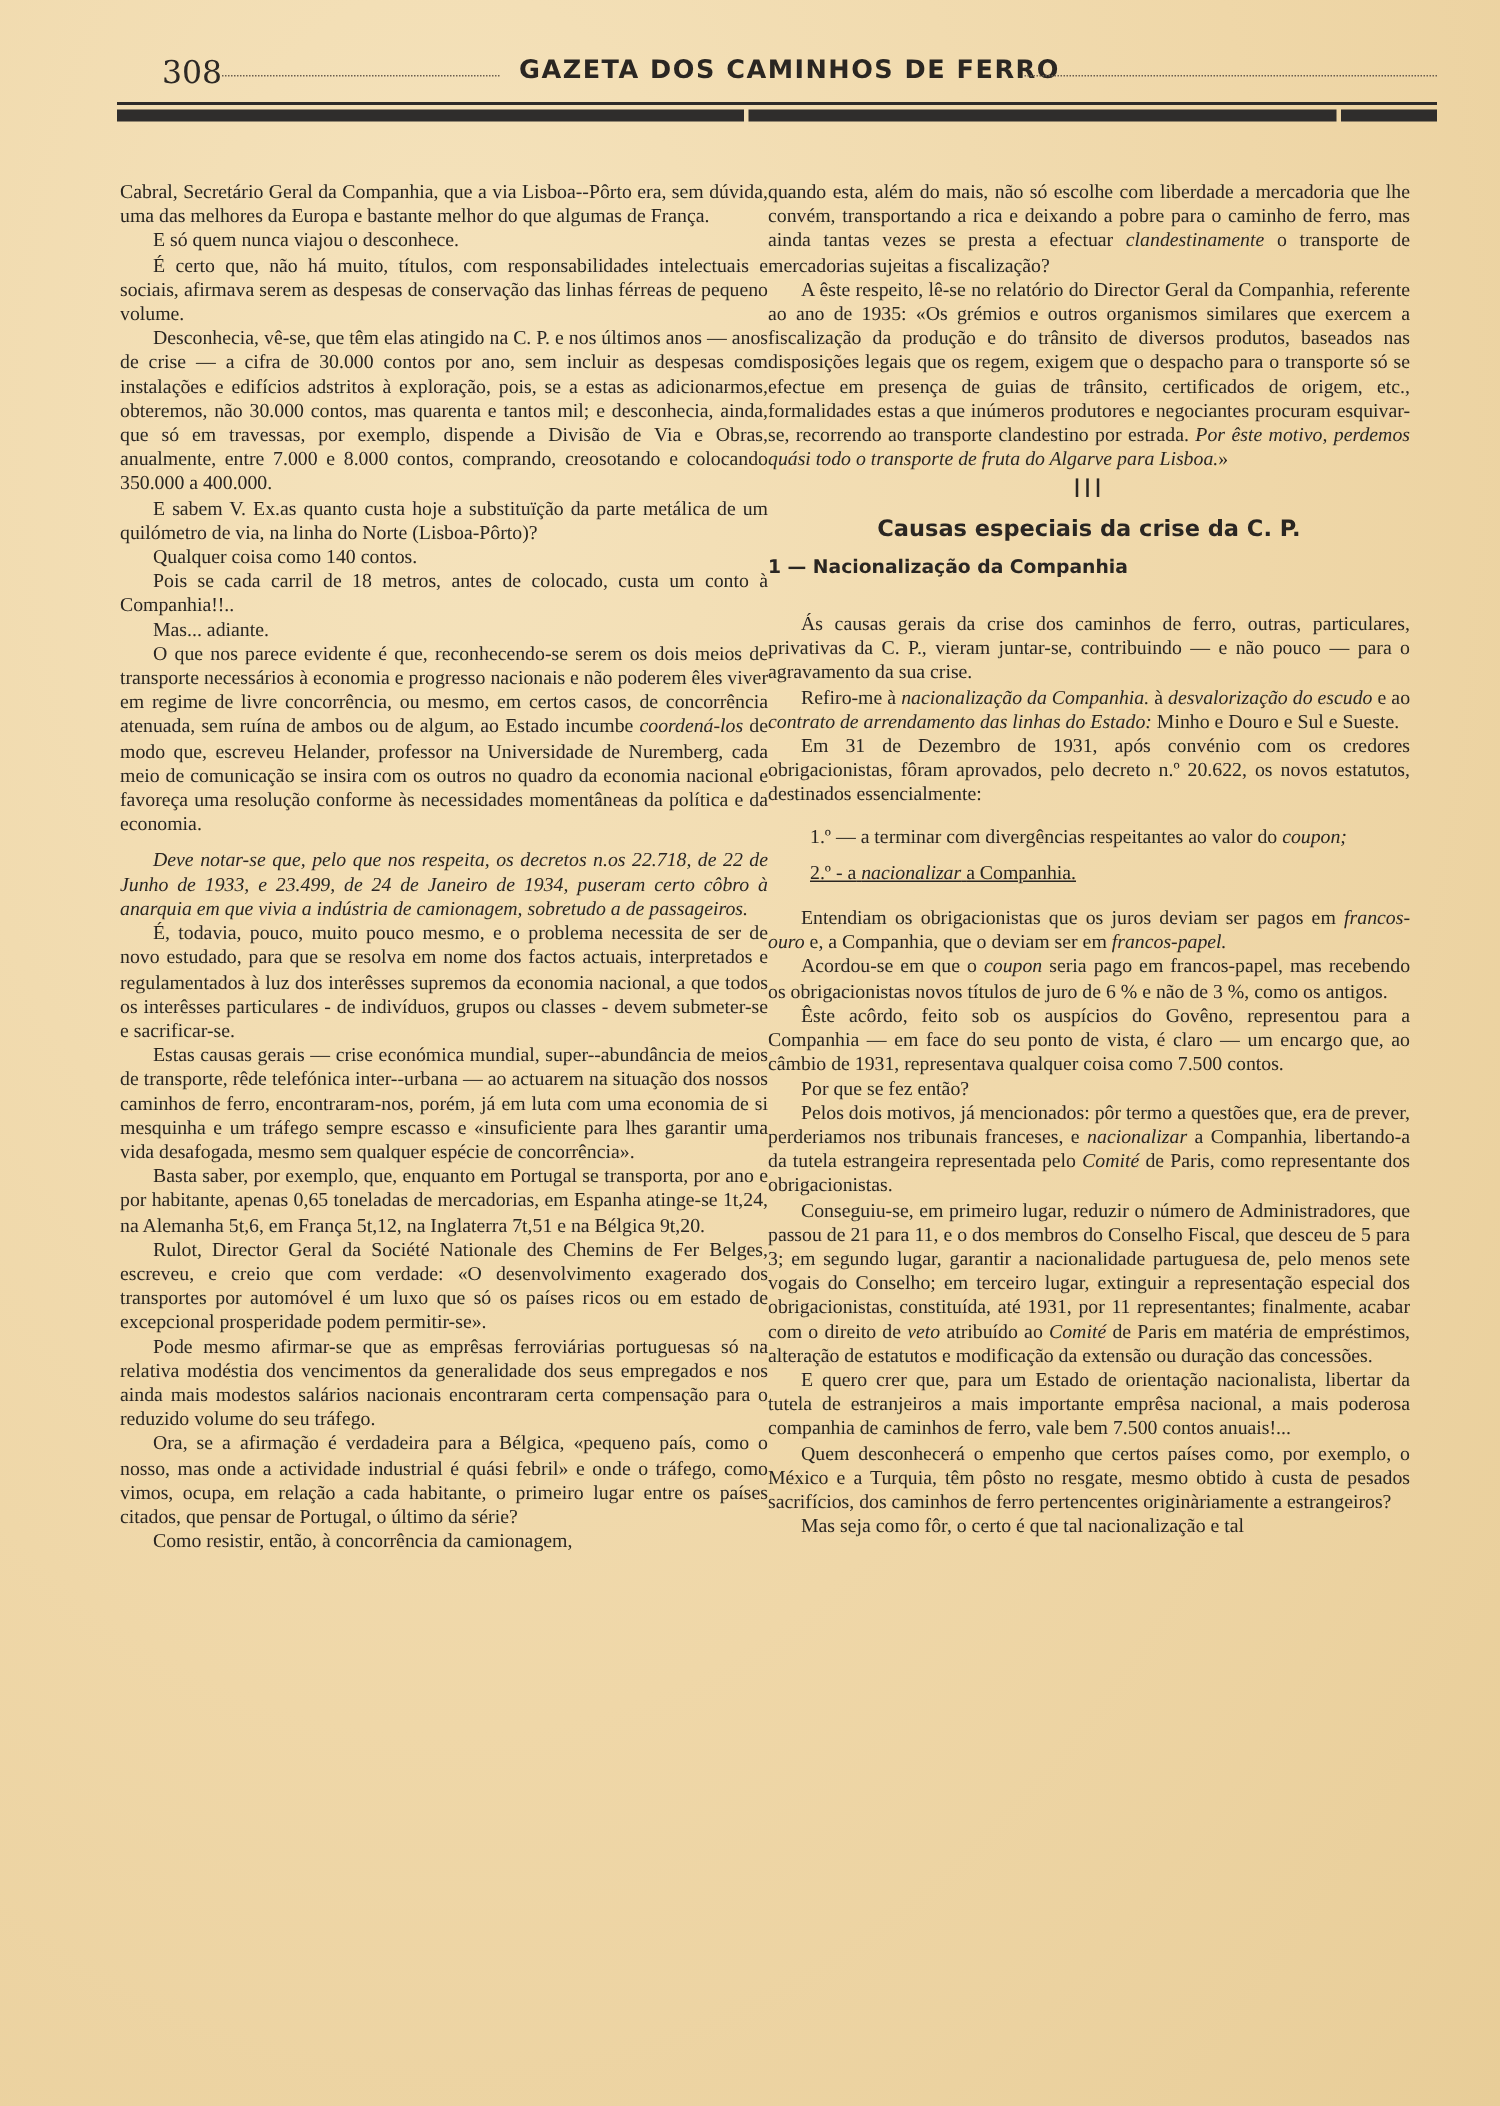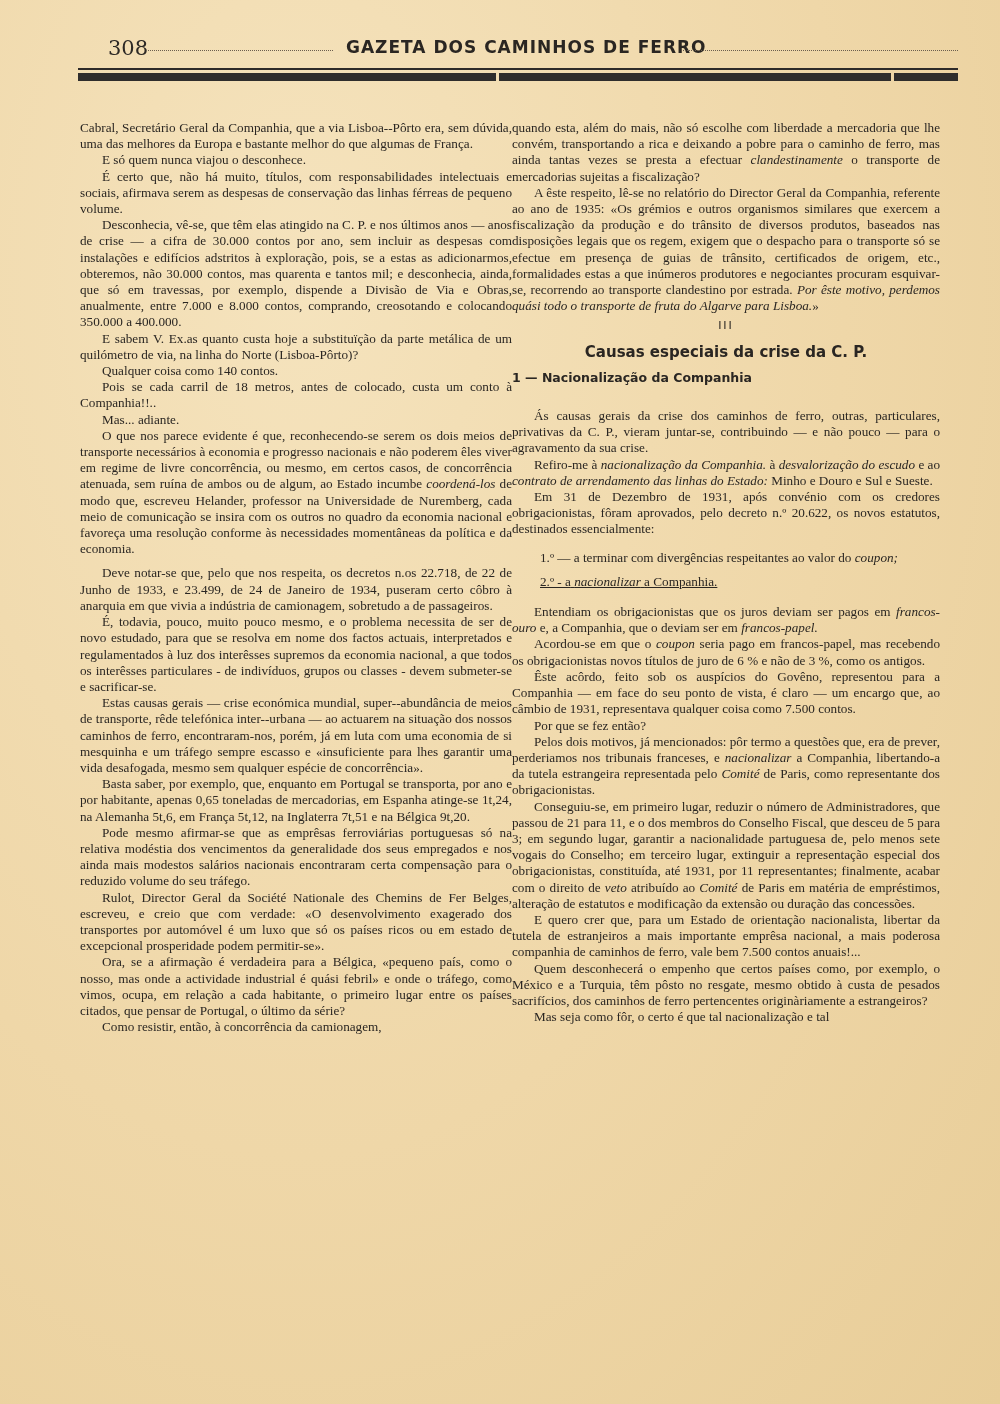--- a/index.html
+++ b/index.html
@@ -18,21 +18,21 @@
   .dotted { position: absolute; top: 14px; height: 0; border-top: 1px dotted #6b5e4e; }
   .rule-thin { position: absolute; left: 0; top: 32px; width: 880px; height: 2px; background: #2e2b29; }
   .rule-thick { position: absolute; top: 37px; height: 8px; background: #2f2d2c; }
   .col { position: absolute; top: 120px; width: 432px; font-size: 13.2px; line-height: 16.2px; text-align: justify; }
   .col.left { left: 80px; }
   .col.right { left: 512px; width: 428px; }
   .col p { margin: 0; text-indent: 22px; }
   .col p.noind { text-indent: 0; }
   .col p.item { padding-left: 58px; text-indent: -30px; margin: 8px 0 8px 0; }
   .col p.item2 { margin-bottom: 14px; text-decoration: underline; }
-  .col .sec-num { text-align: center; font-family: "DejaVu Sans", sans-serif; font-size: 11px; margin: 4px 0 9px 0; text-indent: 0; letter-spacing: 2px; }
+  .col .sec-num { text-align: center; font-family: "DejaVu Sans", sans-serif; font-size: 17px; margin: 4px 0 9px 0; text-indent: 0; letter-spacing: 2px; }
   .col .sec-title { text-align: center; font-family: "DejaVu Sans", sans-serif; font-weight: bold; font-size: 15px; margin: 0 0 10px 0; text-indent: 0; }
   .col .sub-title { text-align: left; font-family: "DejaVu Sans", sans-serif; font-weight: bold; font-size: 12.5px; margin: 0 0 22px 0; text-indent: 0; }
   i { font-style: italic; }
 </style>
 </head>
 <body>
 
 <div class="page">
 
   <div class="header">
@@ -49,26 +49,26 @@
   <div class="col left">
     <p class="noind">Cabral, Secretário Geral da Companhia, que a via Lisboa--Pôrto era, sem dúvida, uma das melhores da Europa e bastante melhor do que algumas de França.</p>
     <p>E só quem nunca viajou o desconhece.</p>
     <p>É certo que, não há muito, títulos, com responsabilidades intelectuais e sociais, afirmava serem as despesas de conservação das linhas férreas de pequeno volume.</p>
     <p>Desconhecia, vê-se, que têm elas atingido na C. P. e nos últimos anos — anos de crise — a cifra de 30.000 contos por ano, sem incluir as despesas com instalações e edifícios adstritos à exploração, pois, se a estas as adicionarmos, obteremos, não 30.000 contos, mas quarenta e tantos mil; e desconhecia, ainda, que só em travessas, por exemplo, dispende a Divisão de Via e Obras, anualmente, entre 7.000 e 8.000 contos, comprando, creosotando e colocando 350.000 a 400.000.</p>
     <p>E sabem V. Ex.as quanto custa hoje a substituïção da parte metálica de um quilómetro de via, na linha do Norte (Lisboa-Pôrto)?</p>
     <p>Qualquer coisa como 140 contos.</p>
     <p>Pois se cada carril de 18 metros, antes de colocado, custa um conto à Companhia!!..</p>
     <p>Mas... adiante.</p>
     <p><span>O que nos parece evidente é que, reconhecendo-se serem os dois meios de transporte necessários à economia e progresso nacionais e não poderem êles viver em regime de livre concorrência, ou mesmo, em certos casos, de concorrência atenuada, sem ruína de ambos ou de algum, ao Estado incumbe</span> <i>coordená-los</i> <span>de modo que, escreveu Helander, professor na Universidade de Nuremberg, cada meio de comunicação se insira com os outros no quadro da economia nacional e favoreça uma resolução conforme às necessidades momentâneas da política e da economia.</span></p>
-    <p style="margin-top:8px;">Deve notar-se que, pelo que nos respeita, os decretos n.os 22.718, de 22 de Junho de 1933, e 23.499, de 24 de Janeiro de 1934, puseram certo côbro à anarquia em que vivia a indústria de camionagem, sobretudo a de passageiros.</p>
+    <p style="margin-top:8px;font-style:italic;">Deve notar-se que, pelo que nos respeita, os decretos n.os 22.718, de 22 de Junho de 1933, e 23.499, de 24 de Janeiro de 1934, puseram certo côbro à anarquia em que vivia a indústria de camionagem, sobretudo a de passageiros.</p>
     <p>É, todavia, pouco, muito pouco mesmo, e o problema necessita de ser de novo estudado, para que se resolva em nome dos factos actuais, interpretados e regulamentados à luz dos interêsses supremos da economia nacional, a que todos os interêsses particulares - de indivíduos, grupos ou classes - devem submeter-se e sacrificar-se.</p>
     <p>Estas causas gerais — crise económica mundial, super--abundância de meios de transporte, rêde telefónica inter--urbana — ao actuarem na situação dos nossos caminhos de ferro, encontraram-nos, porém, já em luta com uma economia de si mesquinha e um tráfego sempre escasso e «insuficiente para lhes garantir uma vida desafogada, mesmo sem qualquer espécie de concorrência».</p>
     <p>Basta saber, por exemplo, que, enquanto em Portugal se transporta, por ano e por habitante, apenas 0,65 toneladas de mercadorias, em Espanha atinge-se 1t,24, na Alemanha 5t,6, em França 5t,12, na Inglaterra 7t,51 e na Bélgica 9t,20.</p>
+    <p>Rulot, Director Geral da Société Nationale des Chemins de Fer Belges, escreveu, e creio que com verdade: «O desenvolvimento exagerado dos transportes por automóvel é um luxo que só os países ricos ou em estado de excepcional prosperidade podem permitir-se».</p>
     <p>Pode mesmo afirmar-se que as emprêsas ferroviárias portuguesas só na relativa modéstia dos vencimentos da generalidade dos seus empregados e nos ainda mais modestos salários nacionais encontraram certa compensação para o reduzido volume do seu tráfego.</p>
-    <p>Rulot, Director Geral da Société Nationale des Chemins de Fer Belges, escreveu, e creio que com verdade: «O desenvolvimento exagerado dos transportes por automóvel é um luxo que só os países ricos ou em estado de excepcional prosperidade podem permitir-se».</p>
     <p>Ora, se a afirmação é verdadeira para a Bélgica, «pequeno país, como o nosso, mas onde a actividade industrial é quási febril» e onde o tráfego, como vimos, ocupa, em relação a cada habitante, o primeiro lugar entre os países citados, que pensar de Portugal, o último da série?</p>
     <p>Como resistir, então, à concorrência da camionagem,</p>
   </div>
 
   <div class="col right">
     <p class="noind"><span>quando esta, além do mais, não só escolhe com liberdade a mercadoria que lhe convém, transportando a rica e deixando a pobre para o caminho de ferro, mas ainda tantas vezes se presta a efectuar</span> <i>clandestinamente</i> <span>o transporte de mercadorias sujeitas a fiscalização?</span></p>
     <p><span>A êste respeito, lê-se no relatório do Director Geral da Companhia, referente ao ano de 1935: «Os grémios e outros organismos similares que exercem a fiscalização da produção e do trânsito de diversos produtos, baseados nas disposições legais que os regem, exigem que o despacho para o transporte só se efectue em presença de guias de trânsito, certificados de origem, etc., formalidades estas a que inúmeros produtores e negociantes procuram esquivar-se, recorrendo ao transporte clandestino por estrada.</span> <i>Por êste motivo, perdemos quási todo o transporte de fruta do Algarve para Lisboa.</i><span>»</span></p>
 
     <p class="sec-num">III</p>
     <p class="sec-title">Causas especiais da crise da C. P.</p>

